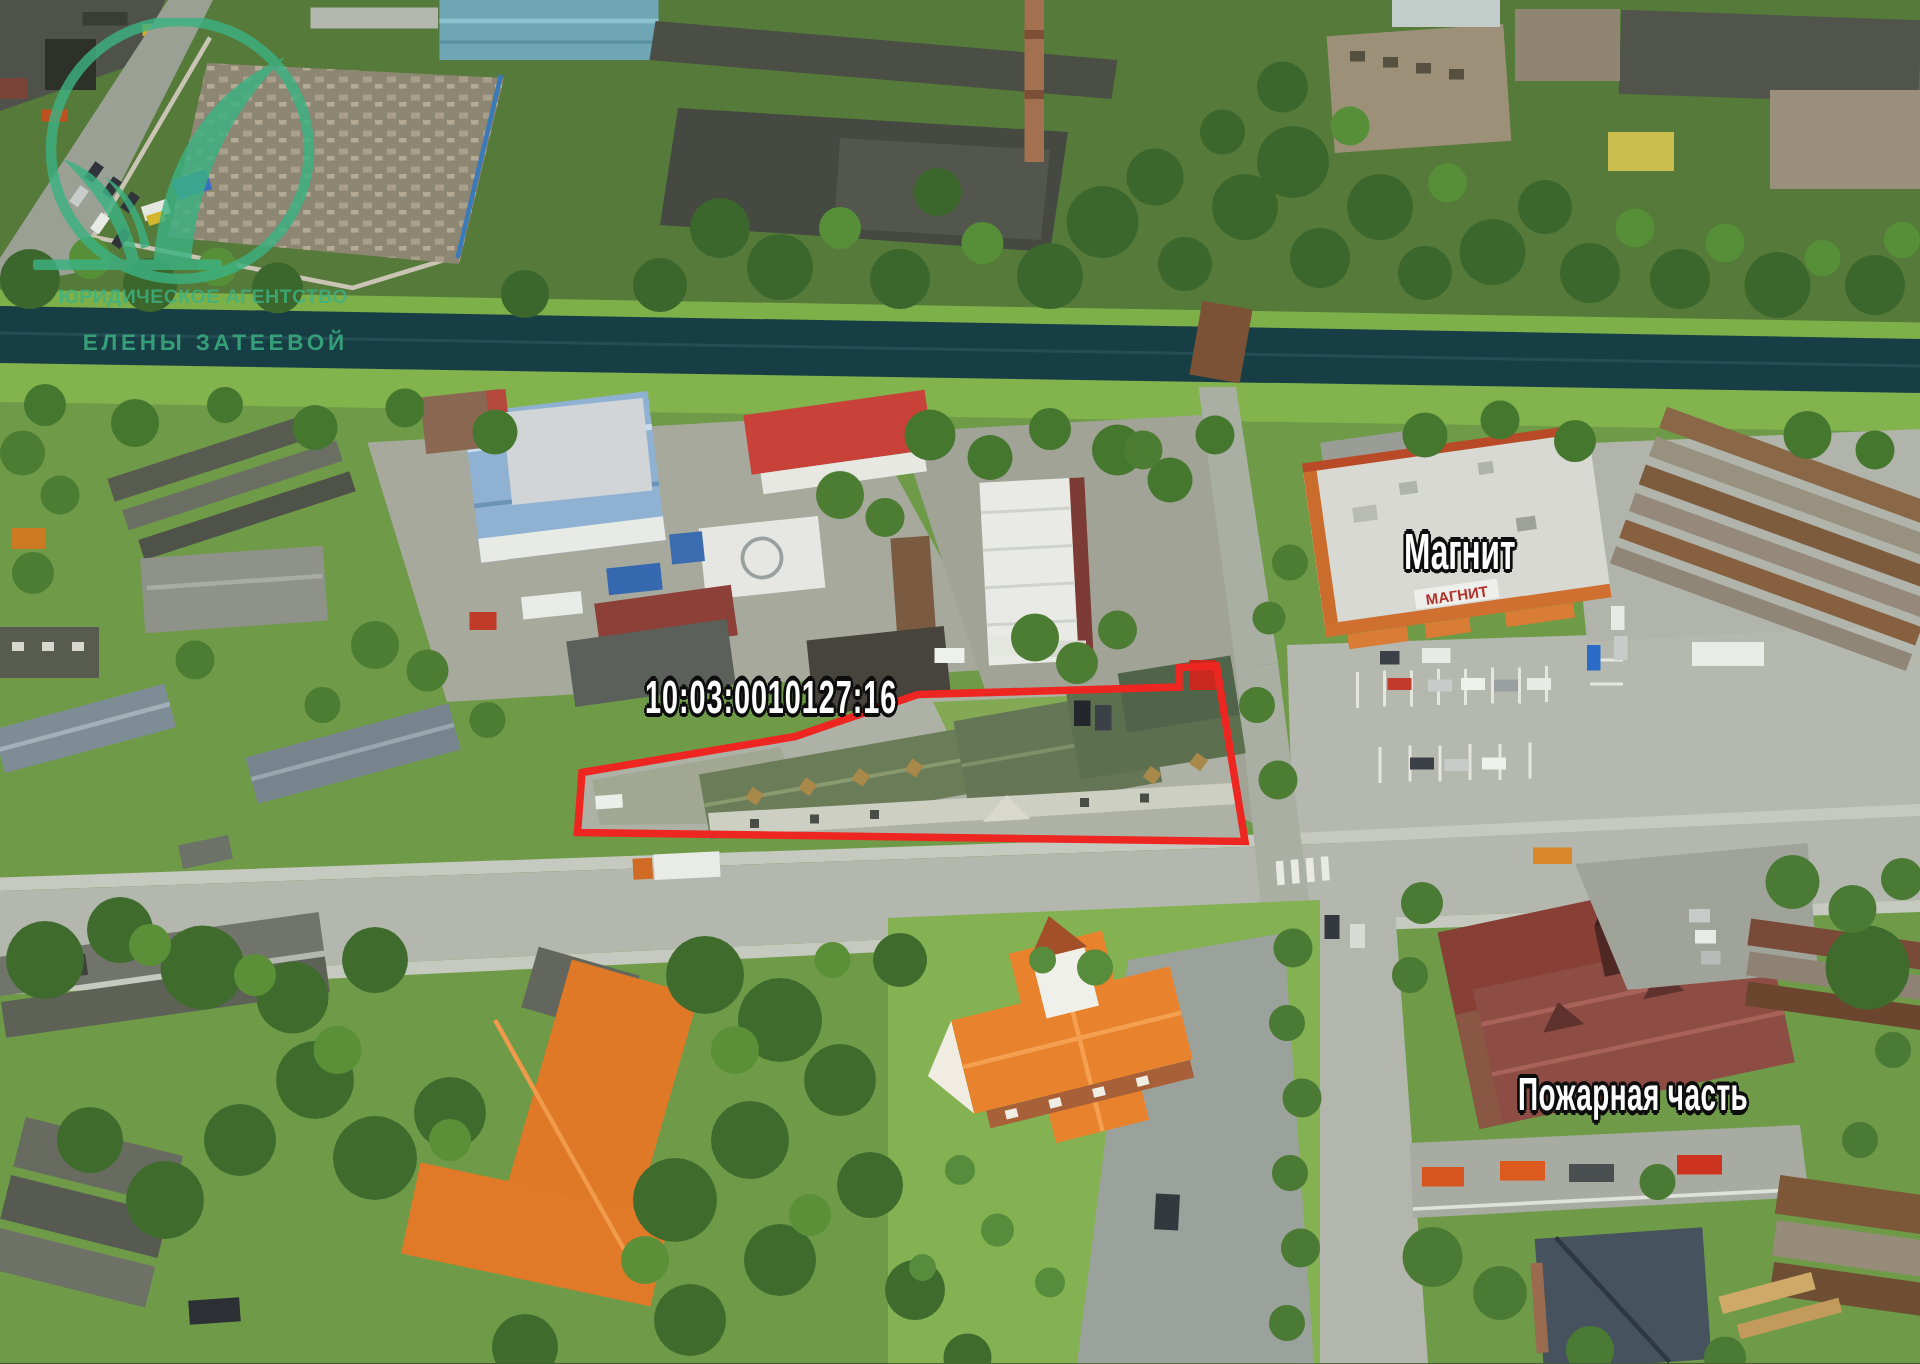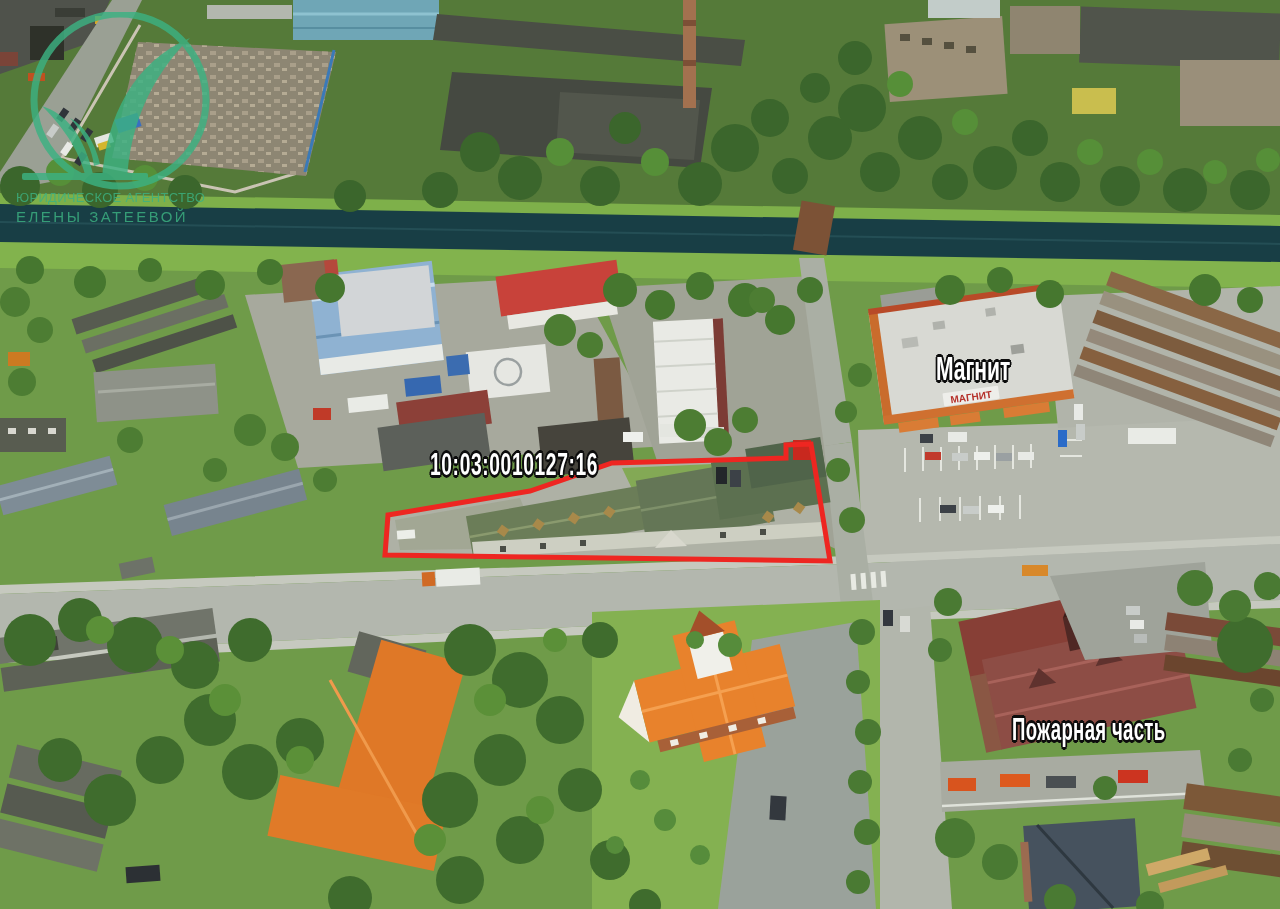--- a/index.html
+++ b/index.html
@@ -8,23 +8,23 @@
   .stage svg.scene{position:absolute;left:0;top:0;}
   .overlay-svg{position:absolute;left:0;top:0;pointer-events:none;}
   .anno{position:absolute;color:#fff;font-weight:bold;white-space:nowrap;
         transform-origin:left top;
         text-shadow:-2px -2px 0 #0d0d0d,2px -2px 0 #0d0d0d,-2px 2px 0 #0d0d0d,2px 2px 0 #0d0d0d,
                     0 -3px 0 #0d0d0d,0 3px 0 #0d0d0d,-3px 0 0 #0d0d0d,3px 0 0 #0d0d0d;}
   .anno.cadastral{left:430px;top:447px;font-size:31px;transform:scaleX(.62);letter-spacing:1px;}
   .anno.magnit{left:936px;top:349px;font-size:34px;transform:scaleX(.62);}
   .anno.fire{left:1012px;top:712px;font-size:31px;transform:scaleX(.60);letter-spacing:.5px;}
   .wm{position:absolute;left:16px;top:12px;width:216px;height:222px;opacity:.82;}
-  .wm .wline{position:absolute;left:0;width:100%;text-align:left;color:#3cb282;font-weight:normal;}
+  .wm .wline{position:absolute;left:0;width:100%;text-align:right;color:#3cb282;font-weight:bold;}
   .wm .w1{top:178px;font-size:13px;letter-spacing:.3px;}
-  .wm .w2{top:196px;font-size:15px;letter-spacing:2.5px;}
+  .wm .w2{top:208px;font-size:15px;letter-spacing:2.5px;}
 </style>
 </head>
 <body>
 
 <div class="stage">
 
 <svg class="scene" width="1280" height="909" viewBox="0 0 1280 909">
   <defs>
     <pattern id="rub" width="16" height="12" patternUnits="userSpaceOnUse">
       <rect width="16" height="12" fill="none"></rect>

